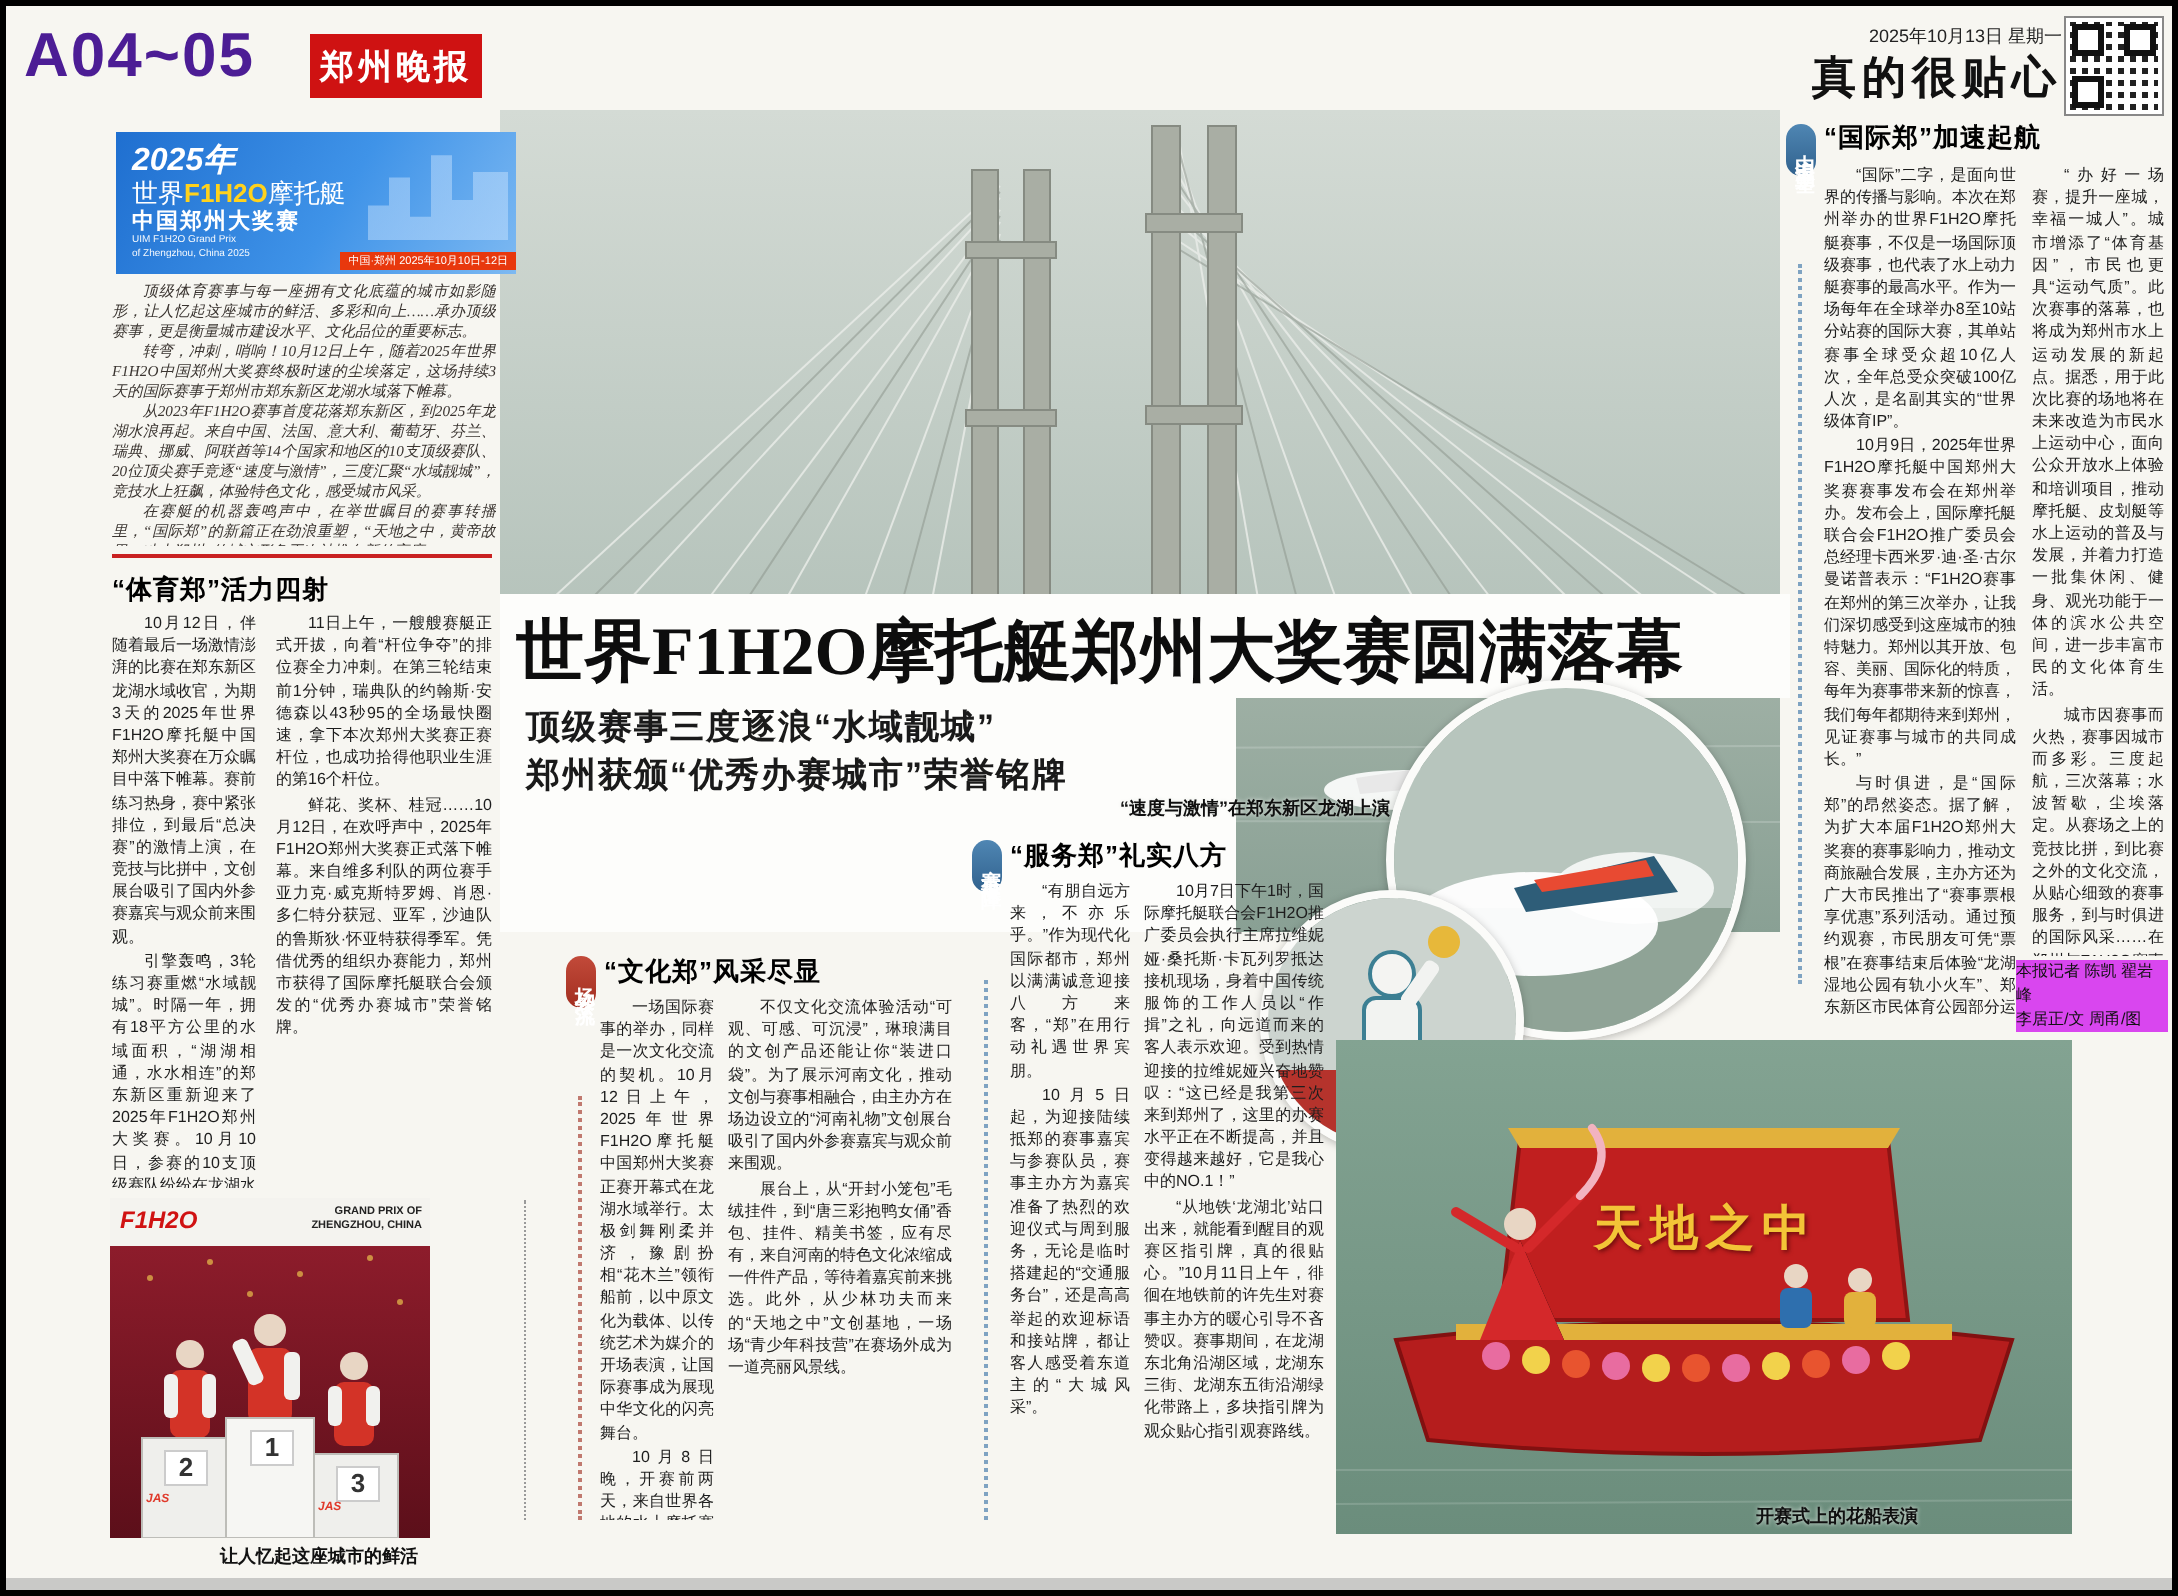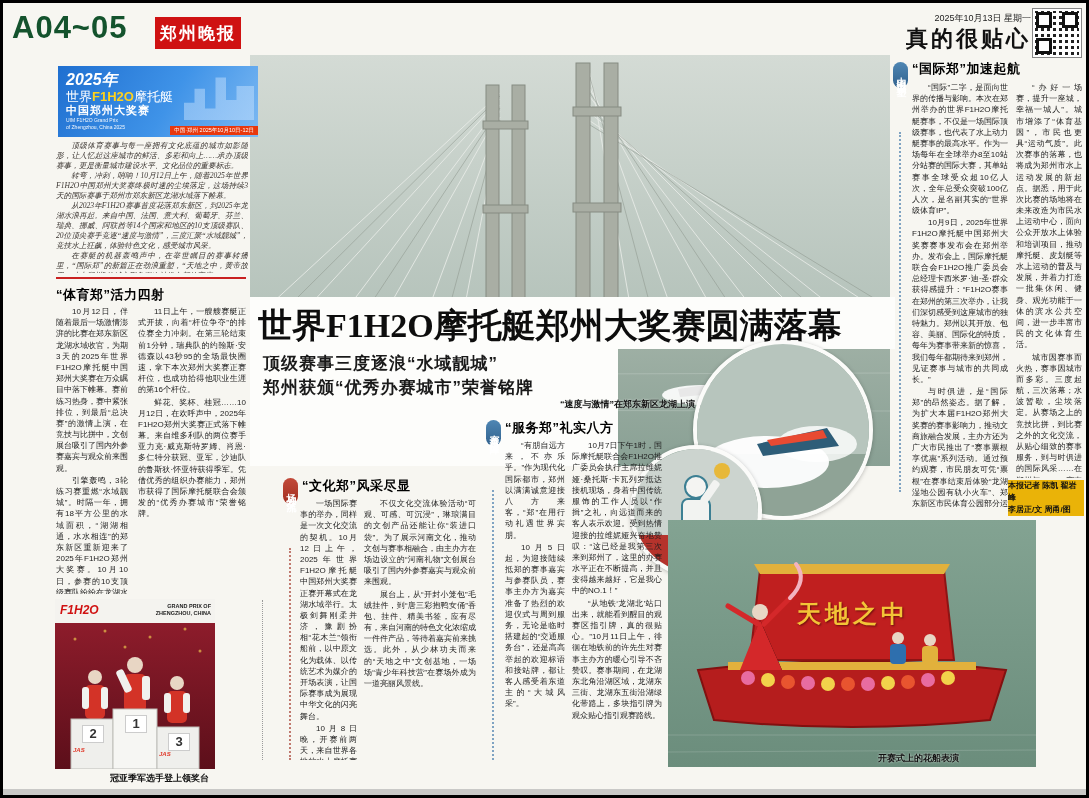--- a/index.html
+++ b/index.html
@@ -1,20 +1,20 @@
 <!DOCTYPE html>
 <html><head>
 <meta charset="utf-8">
 <style>
   html,body{margin:0;padding:0;background:#4a4a4a;}
   .page{position:relative;width:1089px;height:798px;margin:0 auto;background:#f7f6f1;
         font-family:"Liberation Sans",sans-serif;overflow:hidden;
         box-shadow:inset 0 0 0 3px #000;}
   
-  .pageno{position:absolute;left:12px;top:10px;font-size:31px;font-weight:bold;color:#14532d;letter-spacing:1px;}
+  .pageno{position:absolute;left:12px;top:10px;font-size:31px;font-weight:bold;color:#4c1d95;letter-spacing:1px;}
   .masthead{position:absolute;left:155px;top:17px;width:86px;height:32px;background:#cf1212;color:#fff;
             display:flex;align-items:center;justify-content:center;font-family:"Liberation Serif",serif;
             font-size:17px;font-weight:bold;letter-spacing:2px;}
   .dateline{position:absolute;right:58px;top:12px;font-size:9px;color:#222;text-align:left;}
   .colhead{position:absolute;right:58px;top:24px;font-size:22px;font-weight:bold;color:#111;letter-spacing:3px;}
   .qr{position:absolute;right:8px;top:9px;width:44px;height:44px;background:
       repeating-linear-gradient(0deg,#111 0 3px,#fff 3px 6px),
       repeating-linear-gradient(90deg,#111 0 3px,#fff 3px 6px);
       background-blend-mode:screen;border:2px solid #fff;outline:1px solid #888;}
   .qr i{position:absolute;width:10px;height:10px;background:#fff;border:3px solid #111;}
@@ -33,21 +33,21 @@
   .poster .ribbon{position:absolute;right:0;bottom:2px;background:#e8380d;font-size:5.5px;padding:1px 4px;}
   .intro{position:absolute;left:56px;top:141px;width:192px;height:132px;overflow:hidden;
          font-family:"Liberation Serif",serif;font-style:italic;font-size:7.6px;line-height:1.32;
          color:#3a3430;text-align:justify;}
   .intro p{margin:0;text-indent:2em;}
   .redrule{position:absolute;left:56px;top:277px;width:190px;height:2px;background:#c92121;}
   
   .sec-title{position:absolute;font-size:13px;font-weight:bold;color:#000;letter-spacing:.5px;}
   .col{position:absolute;overflow:hidden;text-align:justify;font-size:8px;line-height:1.4;color:#1d1d1d;}
   .col p{margin:0 0 1px;text-indent:2em;}
-  .byline{position:absolute;font-size:8px;font-weight:bold;color:#111;line-height:1.5;background:#eab308;}
+  .byline{position:absolute;font-size:8px;font-weight:normal;color:#111;line-height:1.5;background:#d946ef;}
   
   .vbadge{position:absolute;width:15px;padding:7px 0;border-radius:8px;color:#fff;
           writing-mode:vertical-rl;text-orientation:upright;font-size:10px;font-weight:bold;
           letter-spacing:3px;text-align:center;}
   .vbadge.red{background:linear-gradient(#c24a3a,#a22e20);}
   .vbadge.blue{background:linear-gradient(#4f86b3,#30618d);}
   .tail{position:absolute;width:0;}
   .tail.red{border-left:2px dotted #c0796f;}
   .tail.blue{border-left:2px dotted #7fa3c2;}
   .vsep{position:absolute;width:0;border-left:1px dotted #9a9a9a;}
@@ -257,21 +257,21 @@
     </svg>
     <div class="band"></div>
     <div class="f1logo">F1H2O</div>
     <div class="gp"><span>GRAND PRIX OF</span><br><span>ZHENGZHOU, CHINA</span></div>
     <div class="stepnum" style="left:27px;top:126px;width:20px;height:16px">2</div>
     <div class="stepnum" style="left:70px;top:116px;width:20px;height:16px">1</div>
     <div class="stepnum" style="left:113px;top:134px;width:20px;height:16px">3</div>
     <div class="jas" style="left:18px;top:148px">JAS</div>
     <div class="jas" style="left:104px;top:152px">JAS</div>
   </div>
-  <div class="caption" style="left:110px;top:772px">冠亚季军选手登上领奖台</div>
+  <div class="caption" style="left:110px;top:772px">让人忆起这座城市的鲜活</div>
 
   <div class="vbadge red" style="left:283px;top:478px">场外交流</div>
   <div class="tail red" style="left:289px;top:548px;height:212px"></div>
   <div class="sec-title" style="left:302px;top:477px">“文化郑”风采尽显</div>
   <div class="col" style="left:300px;top:498px;width:57px;height:262px">
       <p>一场国际赛事的举办，同样是一次文化交流的契机。10月12日上午，2025年世界F1H2O摩托艇中国郑州大奖赛正赛开幕式在龙湖水域举行。太极剑舞刚柔并济，豫剧扮相“花木兰”领衔船前，以中原文化为载体、以传统艺术为媒介的开场表演，让国际赛事成为展现中华文化的闪亮舞台。</p>
       <p>10月8日晚，开赛前两天，来自世界各地的水上摩托赛手与赛事嘉宾来到如意湖畔，登船体验“如意龙湖·船游郑州”游船项目。游船上，参赛选手们在水上演艺与双语解说中穿越历史光影，了解中原文化，邂逅比赛水域的夜间风采。</p>
     </div>
   <div class="col" style="left:364px;top:498px;width:112px;height:262px">
       <p>不仅文化交流体验活动“可观、可感、可沉浸”，琳琅满目的文创产品还能让你“装进口袋”。为了展示河南文化，推动文创与赛事相融合，由主办方在场边设立的“河南礼物”文创展台吸引了国内外参赛嘉宾与观众前来围观。</p>
@@ -343,21 +343,21 @@
     </svg>
     <div style="position:absolute;left:120px;top:78px;width:130px;text-align:center;font-size:24px;font-weight:bold;color:#f3c437;font-family:'Liberation Serif',serif;letter-spacing:4px;text-shadow:1px 1px 2px #6d0d0d">天地之中</div>
   </div>
   <div class="photocap" style="left:878px;top:752px">开赛式上的花船表演</div>
 
   <div class="vbadge blue" style="left:893px;top:62px">由浪重塑</div>
   <div class="tail blue" style="left:899px;top:132px;height:360px"></div>
   <div class="sec-title" style="left:912px;top:60px">“国际郑”加速起航</div>
   <div class="col" style="left:912px;top:82px;width:96px;height:426px">
       <p>“国际”二字，是面向世界的传播与影响。本次在郑州举办的世界F1H2O摩托艇赛事，不仅是一场国际顶级赛事，也代表了水上动力艇赛事的最高水平。作为一场每年在全球举办8至10站分站赛的国际大赛，其单站赛事全球受众超10亿人次，全年总受众突破100亿人次，是名副其实的“世界级体育IP”。</p>
-      <p>10月9日，2025年世界F1H2O摩托艇中国郑州大奖赛赛事发布会在郑州举办。发布会上，国际摩托艇联合会F1H2O推广委员会总经理卡西米罗·迪·圣·群众获得感提升：“F1H2O赛事在郑州的第三次举办，让我们深切感受到这座城市的独特魅力。郑州以其开放、包容、美丽、国际化的特质，每年为赛事带来新的惊喜，我们每年都期待来到郑州，见证赛事与城市的共同成长。”</p>
+      <p>10月9日，2025年世界F1H2O摩托艇中国郑州大奖赛赛事发布会在郑州举办。发布会上，国际摩托艇联合会F1H2O推广委员会总经理卡西米罗·迪·圣·古尔曼诺普表示：“F1H2O赛事在郑州的第三次举办，让我们深切感受到这座城市的独特魅力。郑州以其开放、包容、美丽、国际化的特质，每年为赛事带来新的惊喜，我们每年都期待来到郑州，见证赛事与城市的共同成长。”</p>
       <p>与时俱进，是“国际郑”的昂然姿态。据了解，为扩大本届F1H2O郑州大奖赛的赛事影响力，推动文商旅融合发展，主办方还为广大市民推出了“赛事票根享优惠”系列活动。通过预约观赛，市民朋友可凭“票根”在赛事结束后体验“龙湖湿地公园有轨小火车”、郑东新区市民体育公园部分运动项目、“如意湖水上巴士”等活动，推动“全民运动”走入市民生活。</p>
     </div>
   <div class="col" style="left:1016px;top:82px;width:66px;height:396px">
       <p>“办好一场赛，提升一座城，幸福一城人”。城市增添了“体育基因”，市民也更具“运动气质”。此次赛事的落幕，也将成为郑州市水上运动发展的新起点。据悉，用于此次比赛的场地将在未来改造为市民水上运动中心，面向公众开放水上体验和培训项目，推动摩托艇、皮划艇等水上运动的普及与发展，并着力打造一批集休闲、健身、观光功能于一体的滨水公共空间，进一步丰富市民的文化体育生活。</p>
       <p>城市因赛事而火热，赛事因城市而多彩。三度起航，三次落幕；水波暂歇，尘埃落定。从赛场之上的竞技比拼，到比赛之外的文化交流，从贴心细致的赛事服务，到与时俱进的国际风采……在郑州与F1H2O赛事的双向奔赴与互相成就中，“文化郑”“服务郑”“国际郑”的城市形象全面彰显，在提升办赛水平、加速城市发展的同时，也谱写出了“由浪重塑”的赛事新篇。借“F1H2O郑州大奖赛”的东风，郑州市再一次实现城市能级跃升、国际影响力飙升、群众获得感提升，更折射出这座黄河流域生态保护和高质量发展核心城市、中部地区重要的中心城市在中国式现代化发展进程中的万千气象。</p>
     </div>
   <div class="byline" style="left:1008px;top:480px;width:76px;text-align:left">
     <span>本报记者 陈凯 翟岩峰</span><br>
     <span>李居正/文 周甬/图</span>
   </div>

